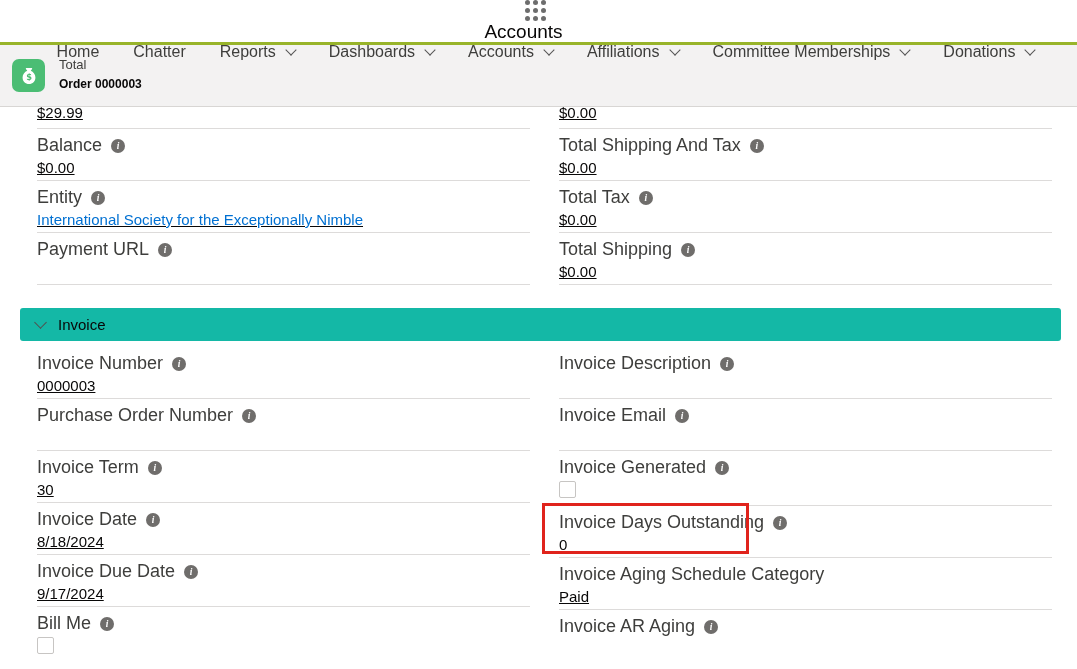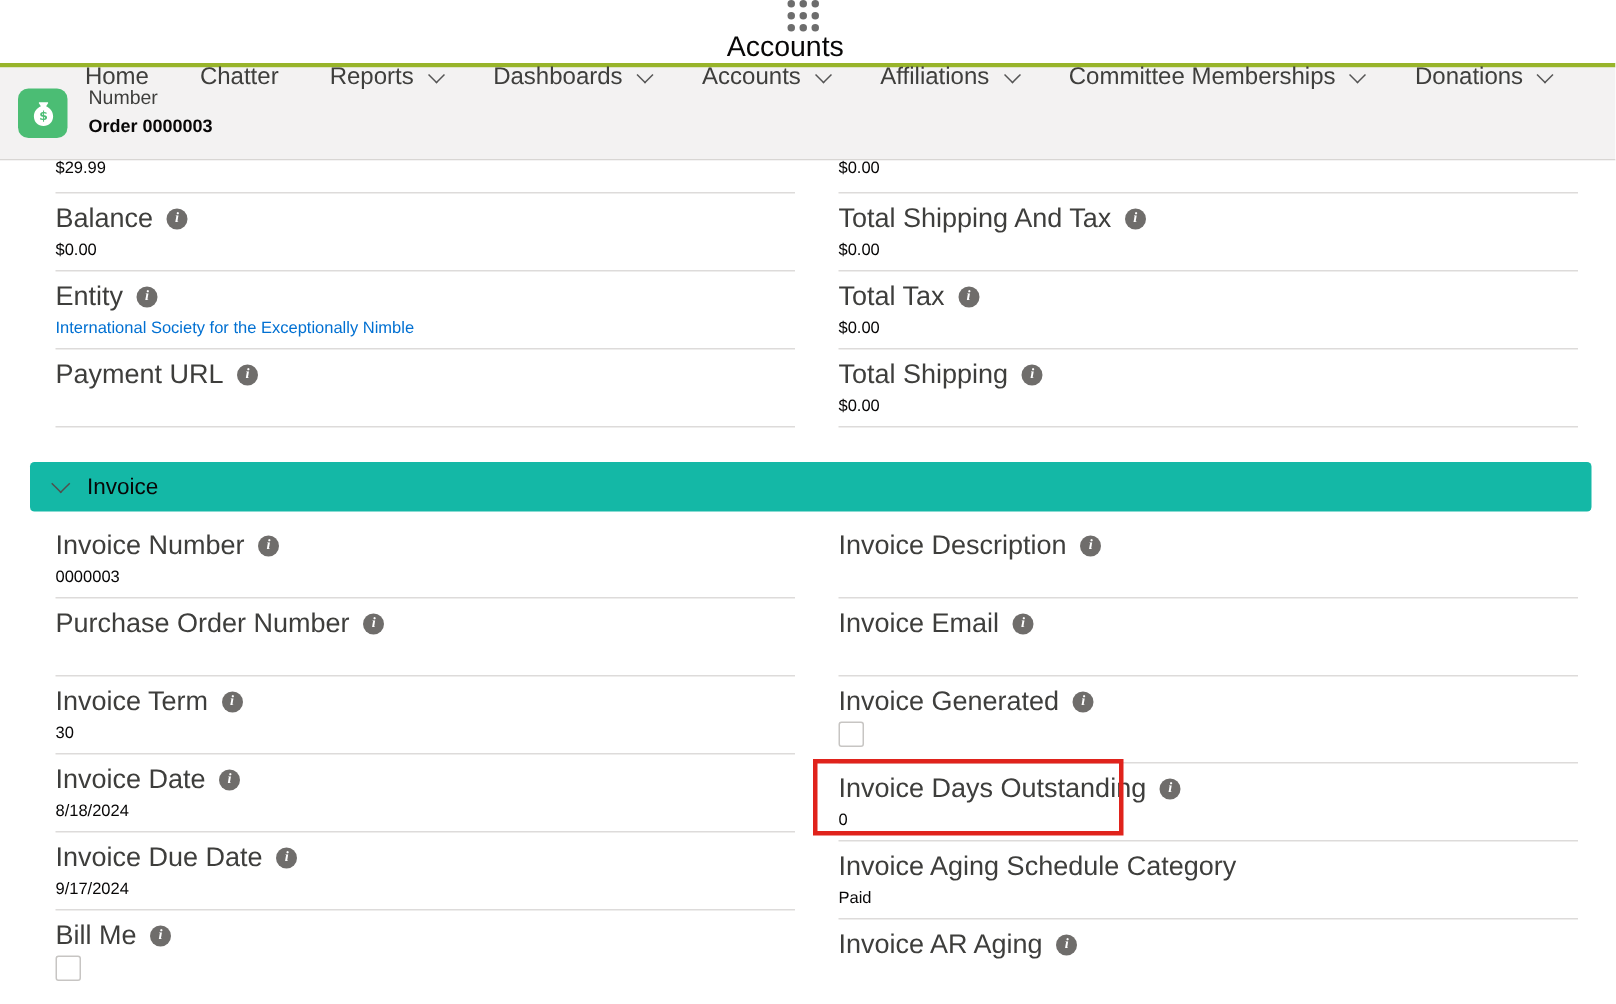--- a/index.html
+++ b/index.html
@@ -47,21 +47,21 @@
   }
   .field.no-border{border-bottom:none;}
   .field-label{display:flex;align-items:center;height:17px;margin-bottom:3px;}
   .label-text{font-size:18px;color:#3e3e3c;line-height:17px;}
   .info-icon{
     display:inline-flex;width:14px;height:14px;border-radius:50%;background:#6f6d6b;
     color:#fff;font-size:9.5px;font-style:italic;font-weight:700;
     font-family:"Liberation Serif", serif;align-items:center;justify-content:center;
     margin-left:9px;cursor:pointer;flex:0 0 auto;
   }
-  .field-value{font-size:11px;color:#080707;line-height:21px;min-height:21px;padding-bottom:2px;}
+  .field-value{font-size:15px;color:#080707;line-height:21px;min-height:21px;padding-bottom:2px;text-decoration:underline;}
   .field-value a.link{color:var(--link-color,#0170d2);text-decoration:none;}
   .checkbox{
     display:inline-block;width:15px;height:15px;background:#fff;
     border:1px solid #c7c5c3;border-radius:2px;margin-top:2px;cursor:pointer;
   }
   .field.clipped{min-height:22px;height:22px;padding-top:0;overflow:hidden;}
   .field.clipped .field-value{margin-top:-5px;}
   .hl-box{
     position:absolute;left:-17px;top:-3px;width:201px;height:45px;
     border:3px solid var(--highlight-red,#e0231c);z-index:5;pointer-events:none;
@@ -137,21 +137,21 @@
 </div>
 
 <div class="record-header">
   <div class="record-icon">
     <svg viewBox="0 0 24 24" width="22" height="22" aria-hidden="true">
       <path fill="#ffffff" d="M9.1 3.4h5.8c.45 0 .7.5.45.85L13.9 6.4c2.95 1.2 5.1 4.05 5.1 7.3 0 4.25-3.1 7.1-7 7.1s-7-2.85-7-7.1c0-3.25 2.15-6.1 5.1-7.3L8.65 4.25c-.25-.35 0-.85.45-.85z"></path>
       <text x="12" y="16.6" text-anchor="middle" font-size="9" font-weight="bold" fill="#4bbd74" font-family="DejaVu Sans, sans-serif">$</text>
     </svg>
   </div>
   <div class="record-titles">
-    <div class="obj-label">Number</div>
+    <div class="obj-label">Total</div>
     <div class="rec-title">Order 0000003</div>
   </div>
 </div>
 
 <div class="form">
 
   <div class="grid">
     <div class="col" id="top-left">
   <div class="field clipped">
 

